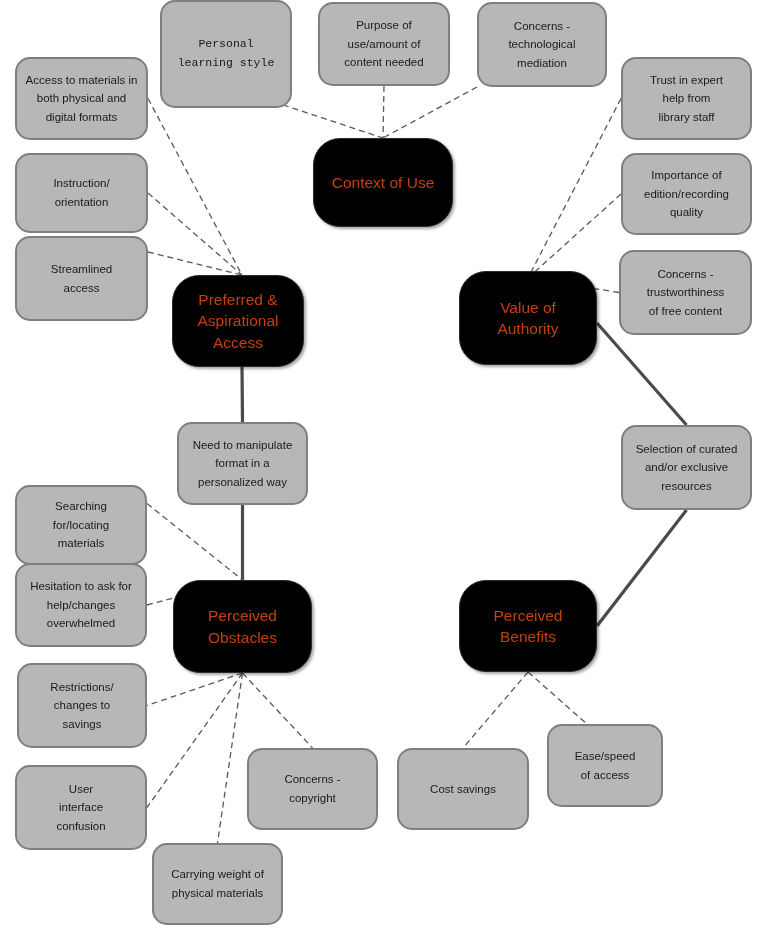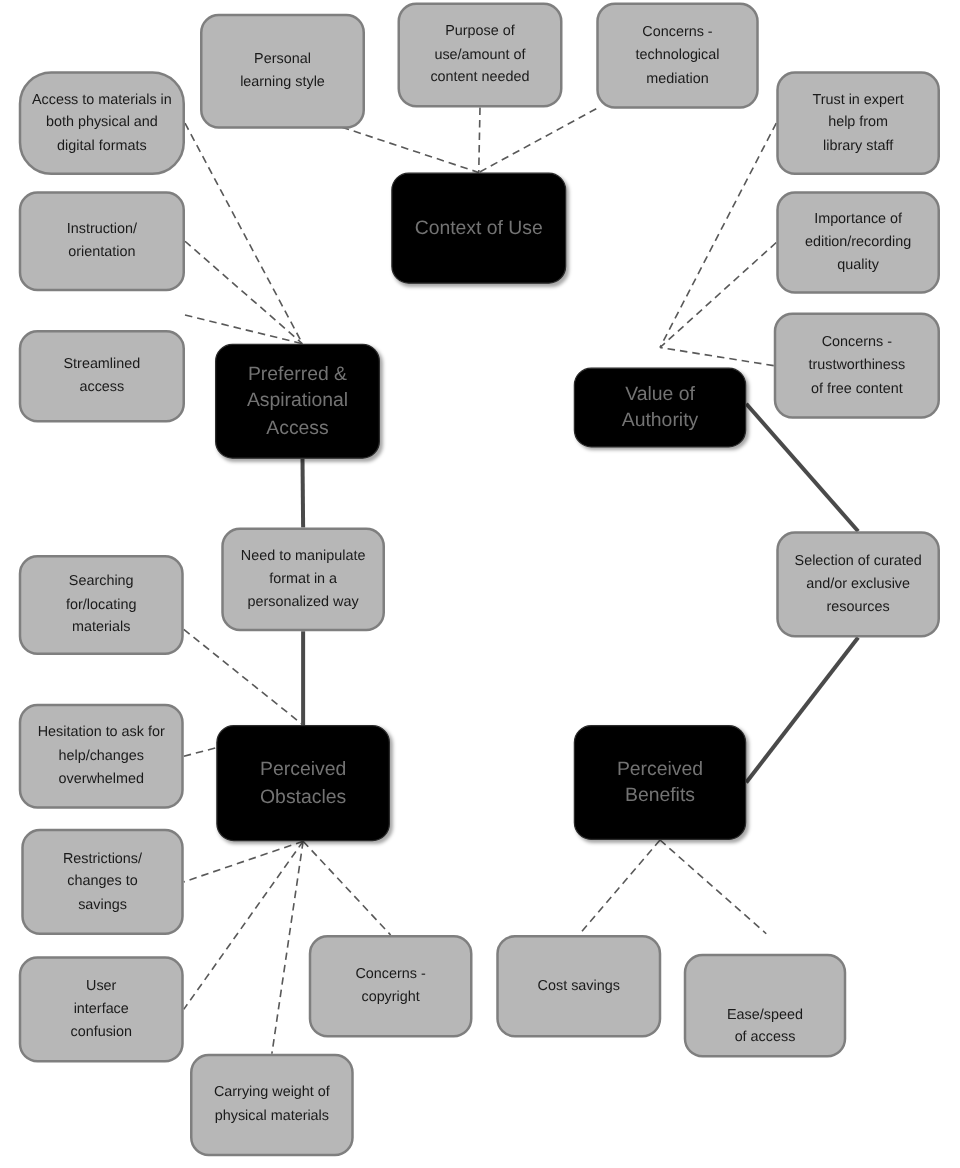--- a/index.html
+++ b/index.html
@@ -31,22 +31,22 @@
     border: 2px solid #7f7f7f;
     border-radius: 15px;
     color: #1a1a1a;
     font-size: 11.5px;
     line-height: 1.62;
     padding: 4px 6px;
   }
   .node.main {
     background: #000000;
     border: 1px solid #2b2b2b;
-    border-radius: 14px;
-    color: #737373;
+    border-radius: 27px;
+    color: #c2410c;
     font-size: 15.5px;
     line-height: 1.38;
     padding: 4px 6px;
     box-shadow: 2px 2px 3px rgba(0,0,0,0.35);
   }
   .edge-dashed { stroke: #595959; stroke-width: 1.3; stroke-dasharray: 6 4; fill: none; }
   .edge-solid  { stroke: #4a4a4a; stroke-width: 3.2; fill: none; }
 </style>
 </head>
 <body>
@@ -68,72 +68,72 @@
       <line x1="686.5" y1="510" x2="597" y2="626" class="edge-solid"></line>
       <line x1="147" y1="503.5" x2="242.5" y2="580" class="edge-dashed"></line>
       <line x1="147" y1="605" x2="242.5" y2="580" class="edge-dashed"></line>
       <line x1="242.5" y1="673" x2="147" y2="705.5" class="edge-dashed"></line>
       <line x1="242.5" y1="673" x2="147" y2="807.5" class="edge-dashed"></line>
       <line x1="242.5" y1="673" x2="217.5" y2="843" class="edge-dashed"></line>
       <line x1="242.5" y1="673" x2="312.5" y2="748" class="edge-dashed"></line>
       <line x1="528" y1="672" x2="463" y2="748" class="edge-dashed"></line>
       <line x1="528" y1="672" x2="613" y2="747" class="edge-dashed"></line>
     </svg>
-<div class="node sub" style="left: 160px; top: 11px; width: 132px; height: 92px;"><span>Personal
+<div class="node sub" style="left: 160px; top: 0; width: 132px; height: 108px; font-family: Liberation Mono, monospace;"><span>Personal
 learning style</span></div>
     <div class="node sub" style="left: 318px; top: 2px; width: 132px; height: 84px;"><span>Purpose of
 use/amount of
 content needed</span></div>
     <div class="node sub" style="left: 477px; top: 2px; width: 130px; height: 85px;"><span>Concerns -
 technological
 mediation</span></div>
-    <div class="node sub" style="left: 15px; top: 57px; width: 133px; height: 83px; border-radius: 26px;"><span>Access to materials in
+    <div class="node sub" style="left: 15px; top: 57px; width: 133px; height: 83px;"><span>Access to materials in
 both physical and
 digital formats</span></div>
     <div class="node sub" style="left: 621px; top: 57px; width: 131px; height: 83px;"><span>Trust in expert
 help from
 library staff</span></div>
     <div class="node sub" style="left: 15px; top: 153px; width: 133px; height: 80px; justify-content: center;"><span>Instruction/
 orientation</span></div>
     <div class="node sub" style="left: 621px; top: 153px; width: 131px; height: 82px;"><span>Importance of
 edition/recording
 quality</span></div>
     <div class="node main" style="left: 313px; top: 138px; width: 140px; height: 89px;"><span>Context of Use</span></div>
-    <div class="node sub" style="left: 15px; top: 264px; width: 133px; height: 74px;"><span>Streamlined
+    <div class="node sub" style="left: 15px; top: 236px; width: 133px; height: 85px;"><span>Streamlined
 access</span></div>
     <div class="node sub" style="left: 619px; top: 250px; width: 133px; height: 85px;"><span>Concerns -
 trustworthiness
 of free content</span></div>
     <div class="node main" style="left: 172px; top: 275px; width: 132px; height: 92px;"><span>Preferred &amp;
 Aspirational
 Access</span></div>
-    <div class="node main" style="left: 459px; top: 294px; width: 138px; height: 64px;"><span>Value of
+    <div class="node main" style="left: 459px; top: 271px; width: 138px; height: 94px;"><span>Value of
 Authority</span></div>
     <div class="node sub" style="left: 621px; top: 425px; width: 131px; height: 85px;"><span>Selection of curated
 and/or exclusive
 resources</span></div>
     <div class="node sub" style="left: 177px; top: 422px; width: 131px; height: 83px;"><span>Need to manipulate
 format in a
 personalized way</span></div>
-    <div class="node sub" style="left: 15px; top: 444px; width: 132px; height: 80px;"><span>Searching
+    <div class="node sub" style="left: 15px; top: 485px; width: 132px; height: 80px;"><span>Searching
 for/locating
 materials</span></div>
     <div class="node sub" style="left: 15px; top: 563px; width: 132px; height: 84px;"><span>Hesitation to ask for
 help/changes
 overwhelmed</span></div>
     <div class="node main" style="left: 173px; top: 580px; width: 139px; height: 93px;"><span>Perceived
 Obstacles</span></div>
     <div class="node main" style="left: 459px; top: 580px; width: 138px; height: 92px;"><span>Perceived
 Benefits</span></div>
     <div class="node sub" style="left: 17px; top: 663px; width: 130px; height: 85px;"><span>Restrictions/
 changes to
 savings</span></div>
     <div class="node sub" style="left: 15px; top: 765px; width: 132px; height: 85px;"><span>User
 interface
 confusion</span></div>
     <div class="node sub" style="left: 247px; top: 748px; width: 131px; height: 82px;"><span>Concerns -
 copyright</span></div>
     <div class="node sub" style="left: 152px; top: 843px; width: 131px; height: 82px;"><span>Carrying weight of
 physical materials</span></div>
     <div class="node sub" style="left: 397px; top: 748px; width: 132px; height: 82px;"><span>Cost savings</span></div>
-    <div class="node sub" style="left: 547px; top: 763px; width: 130px; height: 83px; align-items: flex-end;"><span>Ease/speed
+    <div class="node sub" style="left: 547px; top: 724px; width: 116px; height: 83px;"><span>Ease/speed
 of access</span></div>
   </div>
 
 </body></html>

